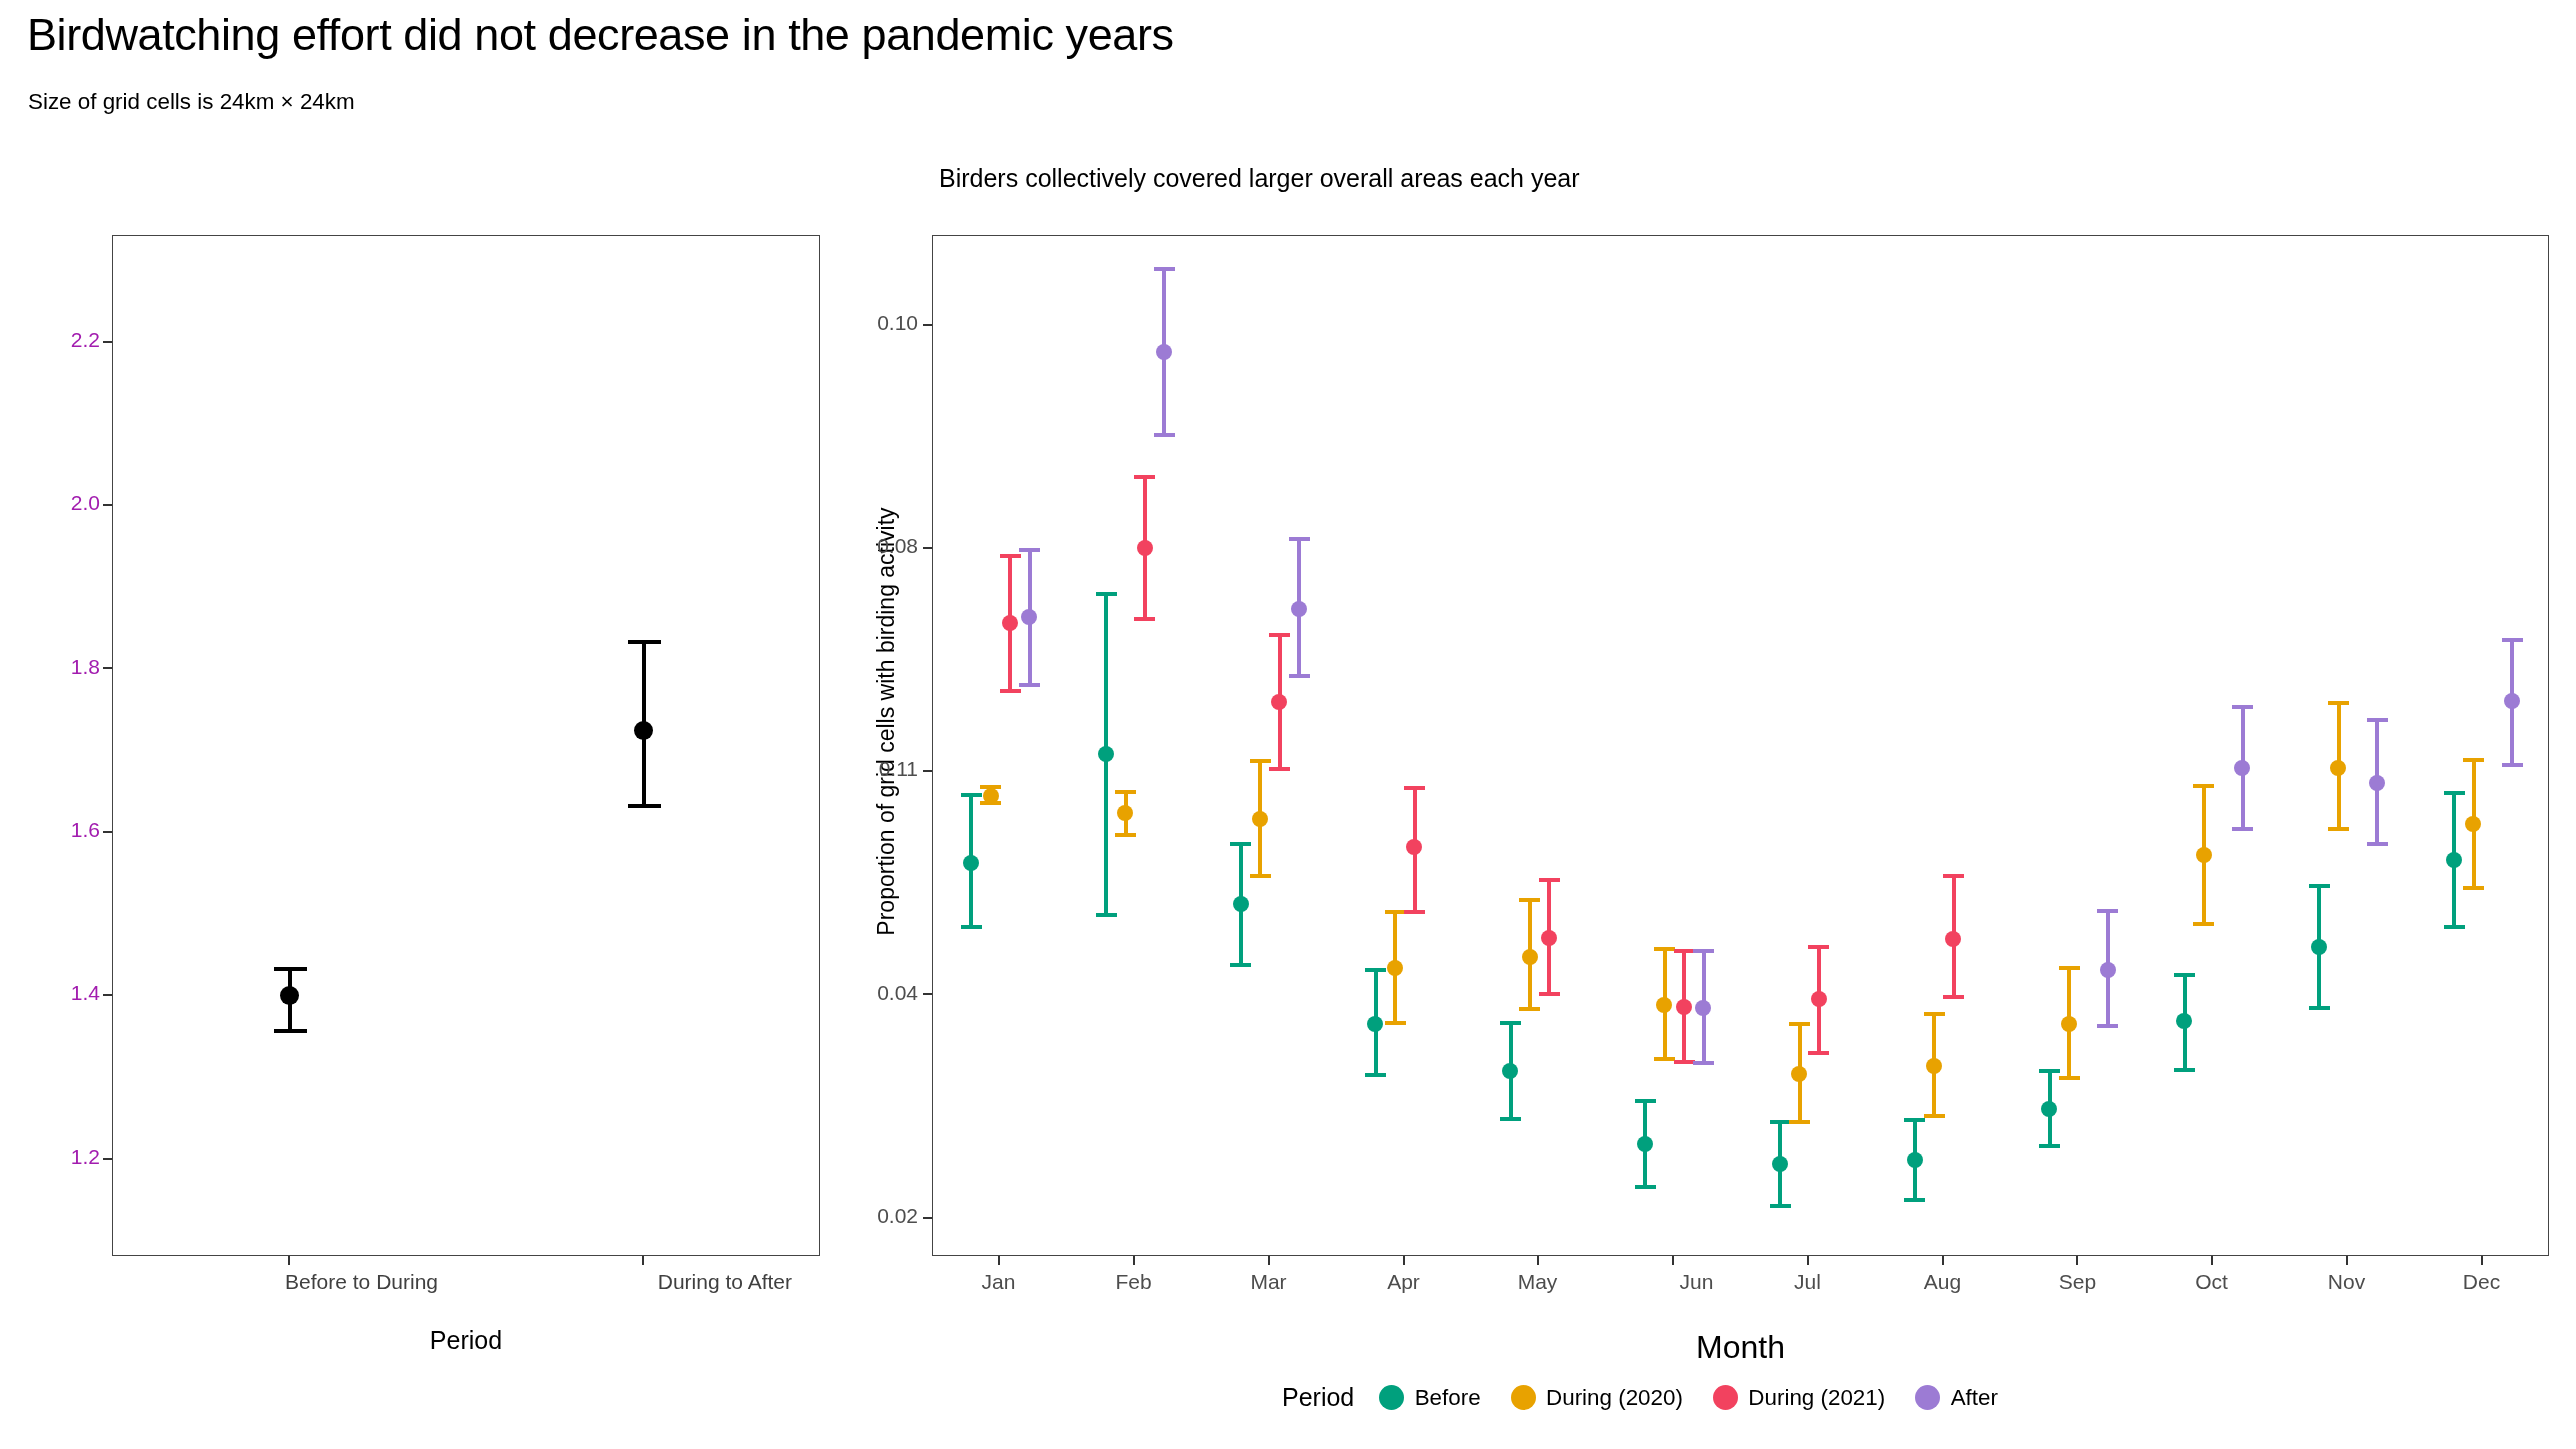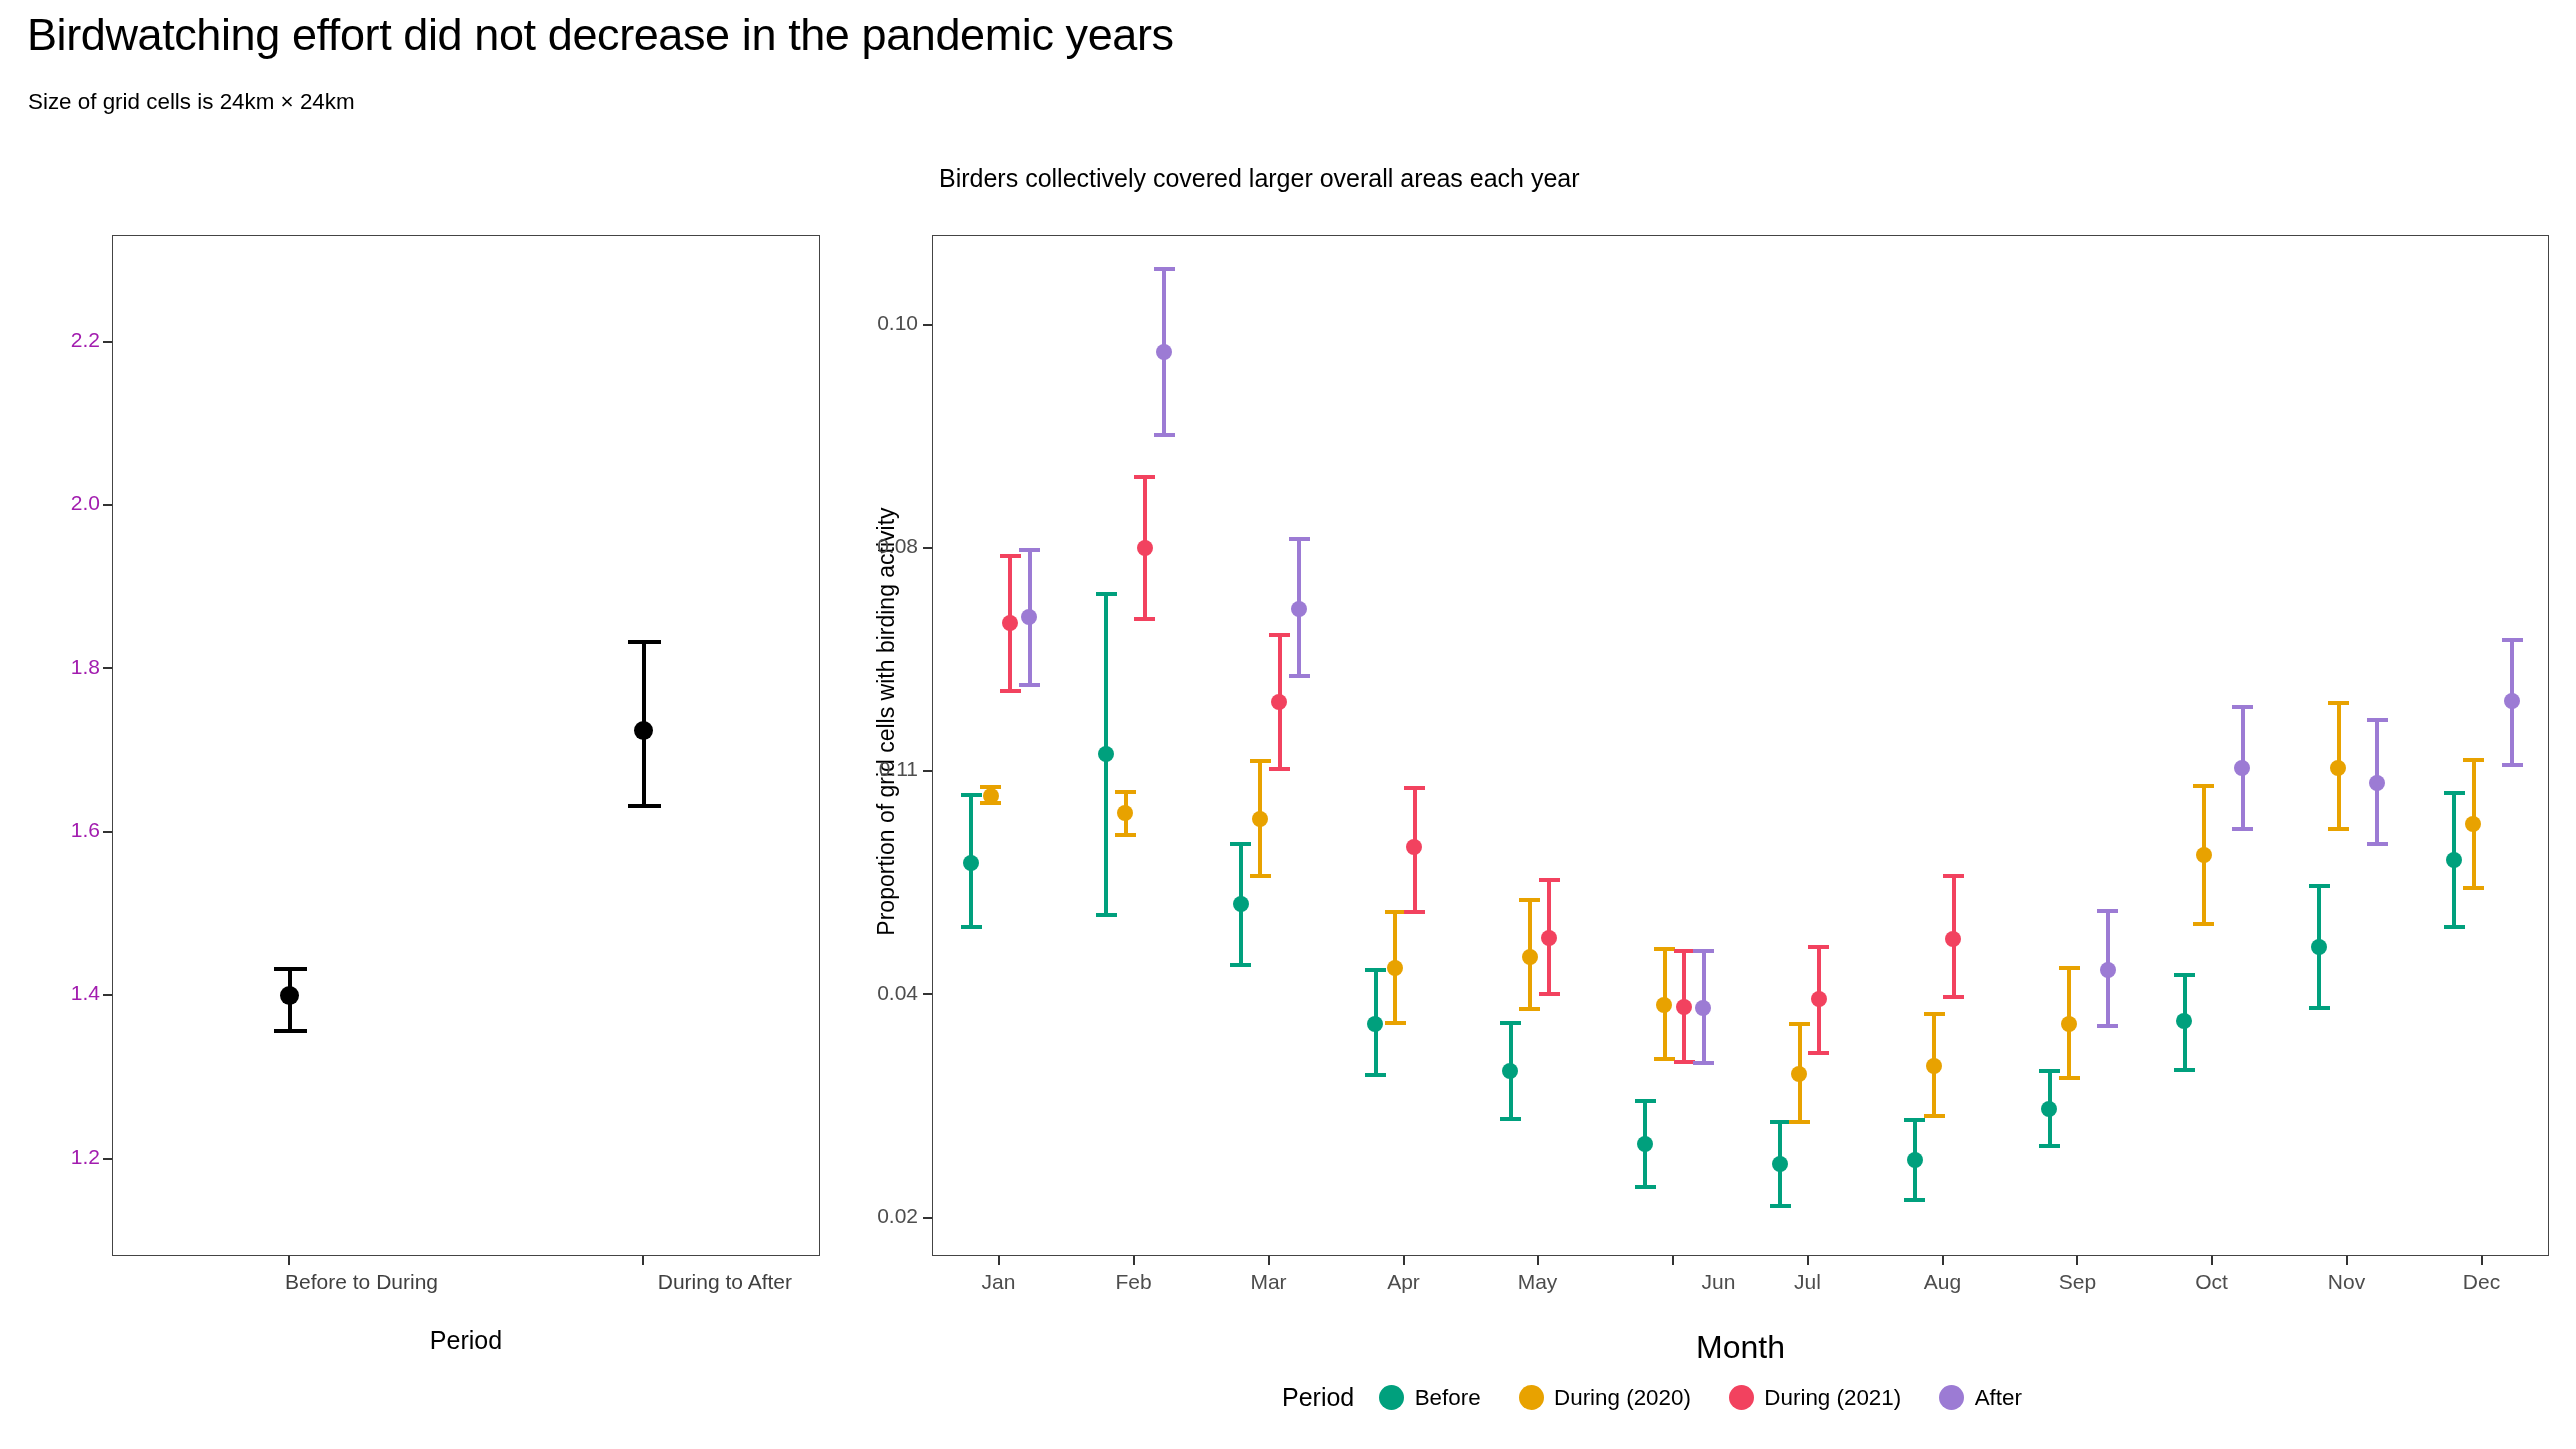--- a/index.html
+++ b/index.html
@@ -436,42 +436,42 @@
         <div class="xtick-right" style="left: 97px; top: 1128px;">Jan</div>
         <div class="tickmark" style="left: 141px; top: 1114px; width: 2.2px; height: 9px;"></div>
         <div class="xtick-right" style="left: 232px; top: 1128px;">Feb</div>
         <div class="tickmark" style="left: 276px; top: 1114px; width: 2.2px; height: 9px;"></div>
         <div class="xtick-right" style="left: 367px; top: 1128px;">Mar</div>
         <div class="tickmark" style="left: 411px; top: 1114px; width: 2.2px; height: 9px;"></div>
         <div class="xtick-right" style="left: 502px; top: 1128px;">Apr</div>
         <div class="tickmark" style="left: 546px; top: 1114px; width: 2.2px; height: 9px;"></div>
         <div class="xtick-right" style="left: 636px; top: 1128px;">May</div>
         <div class="tickmark" style="left: 680px; top: 1114px; width: 2.2px; height: 9px;"></div>
-        <div class="xtick-right" style="left: 817px; top: 1128px;">Jun</div>
+        <div class="xtick-right" style="left: 795px; top: 1128px;">Jun</div>
         <div class="tickmark" style="left: 815px; top: 1114px; width: 2.2px; height: 9px;"></div>
         <div class="xtick-right" style="left: 906px; top: 1128px;">Jul</div>
         <div class="tickmark" style="left: 950px; top: 1114px; width: 2.2px; height: 9px;"></div>
         <div class="xtick-right" style="left: 1041px; top: 1128px;">Aug</div>
         <div class="tickmark" style="left: 1085px; top: 1114px; width: 2.2px; height: 9px;"></div>
         <div class="xtick-right" style="left: 1176px; top: 1128px;">Sep</div>
         <div class="tickmark" style="left: 1219px; top: 1114px; width: 2.2px; height: 9px;"></div>
         <div class="xtick-right" style="left: 1310px; top: 1128px;">Oct</div>
         <div class="tickmark" style="left: 1354px; top: 1114px; width: 2.2px; height: 9px;"></div>
         <div class="xtick-right" style="left: 1445px; top: 1128px;">Nov</div>
         <div class="tickmark" style="left: 1489px; top: 1114px; width: 2.2px; height: 9px;"></div>
         <div class="xtick-right" style="left: 1580px; top: 1128px;">Dec</div>
         <div class="tickmark" style="left: 1624px; top: 1114px; width: 2.2px; height: 9px;"></div>
       </div>
 
     <div class="axis-title-x-right">Month</div>
   </div>
 
   <div class="legend">
     <div class="legend-title">Period</div>
-    <div id="legend-items" style="display:flex;align-items:center;gap:8px;">
+    <div id="legend-items" style="display:flex;align-items:center;">
         <div class="legend-item">
           <div class="legend-key" style="background: rgb(0, 160, 125);"></div>
           <div class="legend-label">Before</div>
         </div>
         <div class="legend-item">
           <div class="legend-key" style="background: rgb(232, 162, 0);"></div>
           <div class="legend-label">During (2020)</div>
         </div>
         <div class="legend-item">
           <div class="legend-key" style="background: rgb(242, 66, 95);"></div>

